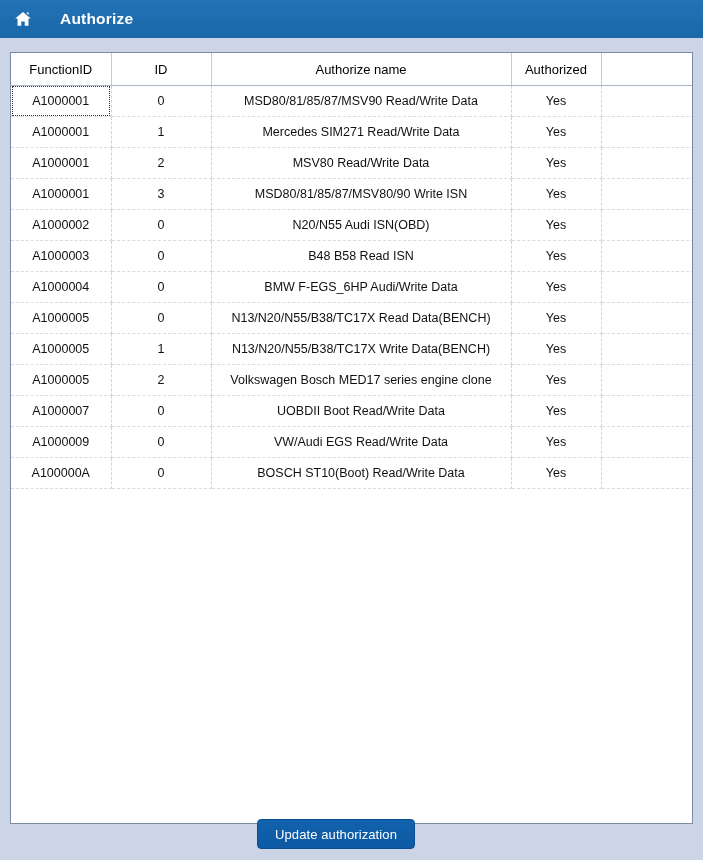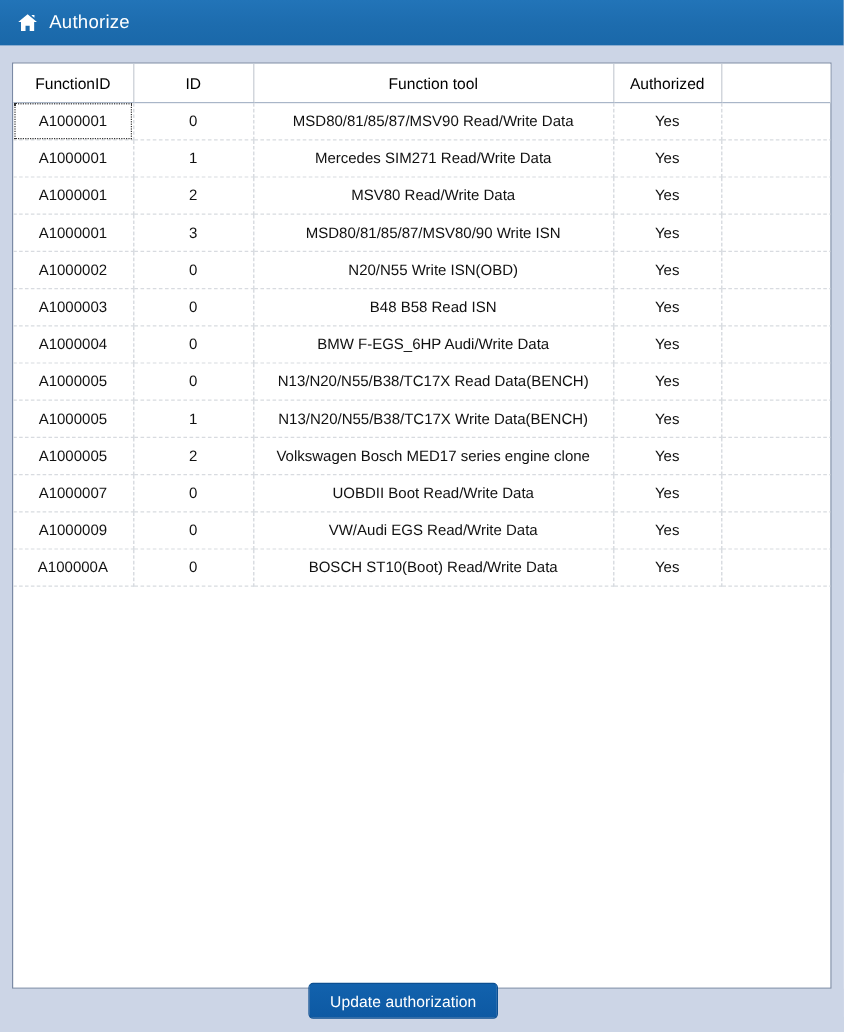--- a/index.html
+++ b/index.html
@@ -38,23 +38,23 @@
   }
   .home-icon {
     width: 18px;
     height: 18px;
     display: block;
     flex: 0 0 auto;
   }
   .title-text {
     color: #ffffff;
     font-size: 15.5px;
-    font-weight: normal;
+    font-weight: bold;
     letter-spacing: .2px;
-    margin-left: 9px;
+    margin-left: 28px;
     white-space: nowrap;
   }
 
   
   .body-area {
     position: absolute;
     left: 0; top: 38px;
     width: 703px;
     height: 606px;
     background: #ccd5e6;
@@ -187,21 +187,21 @@
           <col class="col-fid">
           <col class="col-id">
           <col class="col-fname">
           <col class="col-auth">
           <col class="col-fill">
         </colgroup>
         <thead>
           <tr>
             <th>FunctionID</th>
             <th>ID</th>
-            <th>Function tool</th>
+            <th>Authorize name</th>
             <th>Authorized</th>
             <th class="filler"></th>
           </tr>
         </thead>
         <tbody id="grid-body">
             <tr class="first-row">
               <td class="cell-focus">A1000001</td>
               <td>0</td>
               <td>MSD80/81/85/87/MSV90 Read/Write Data</td>
               <td>Yes</td>
@@ -224,21 +224,21 @@
             <tr>
               <td>A1000001</td>
               <td>3</td>
               <td>MSD80/81/85/87/MSV80/90 Write ISN</td>
               <td>Yes</td>
               <td class="filler"></td>
             </tr>
             <tr>
               <td>A1000002</td>
               <td>0</td>
-              <td>N20/N55 Write ISN(OBD)</td>
+              <td>N20/N55 Audi ISN(OBD)</td>
               <td>Yes</td>
               <td class="filler"></td>
             </tr>
             <tr>
               <td>A1000003</td>
               <td>0</td>
               <td>B48 B58 Read ISN</td>
               <td>Yes</td>
               <td class="filler"></td>
             </tr>

